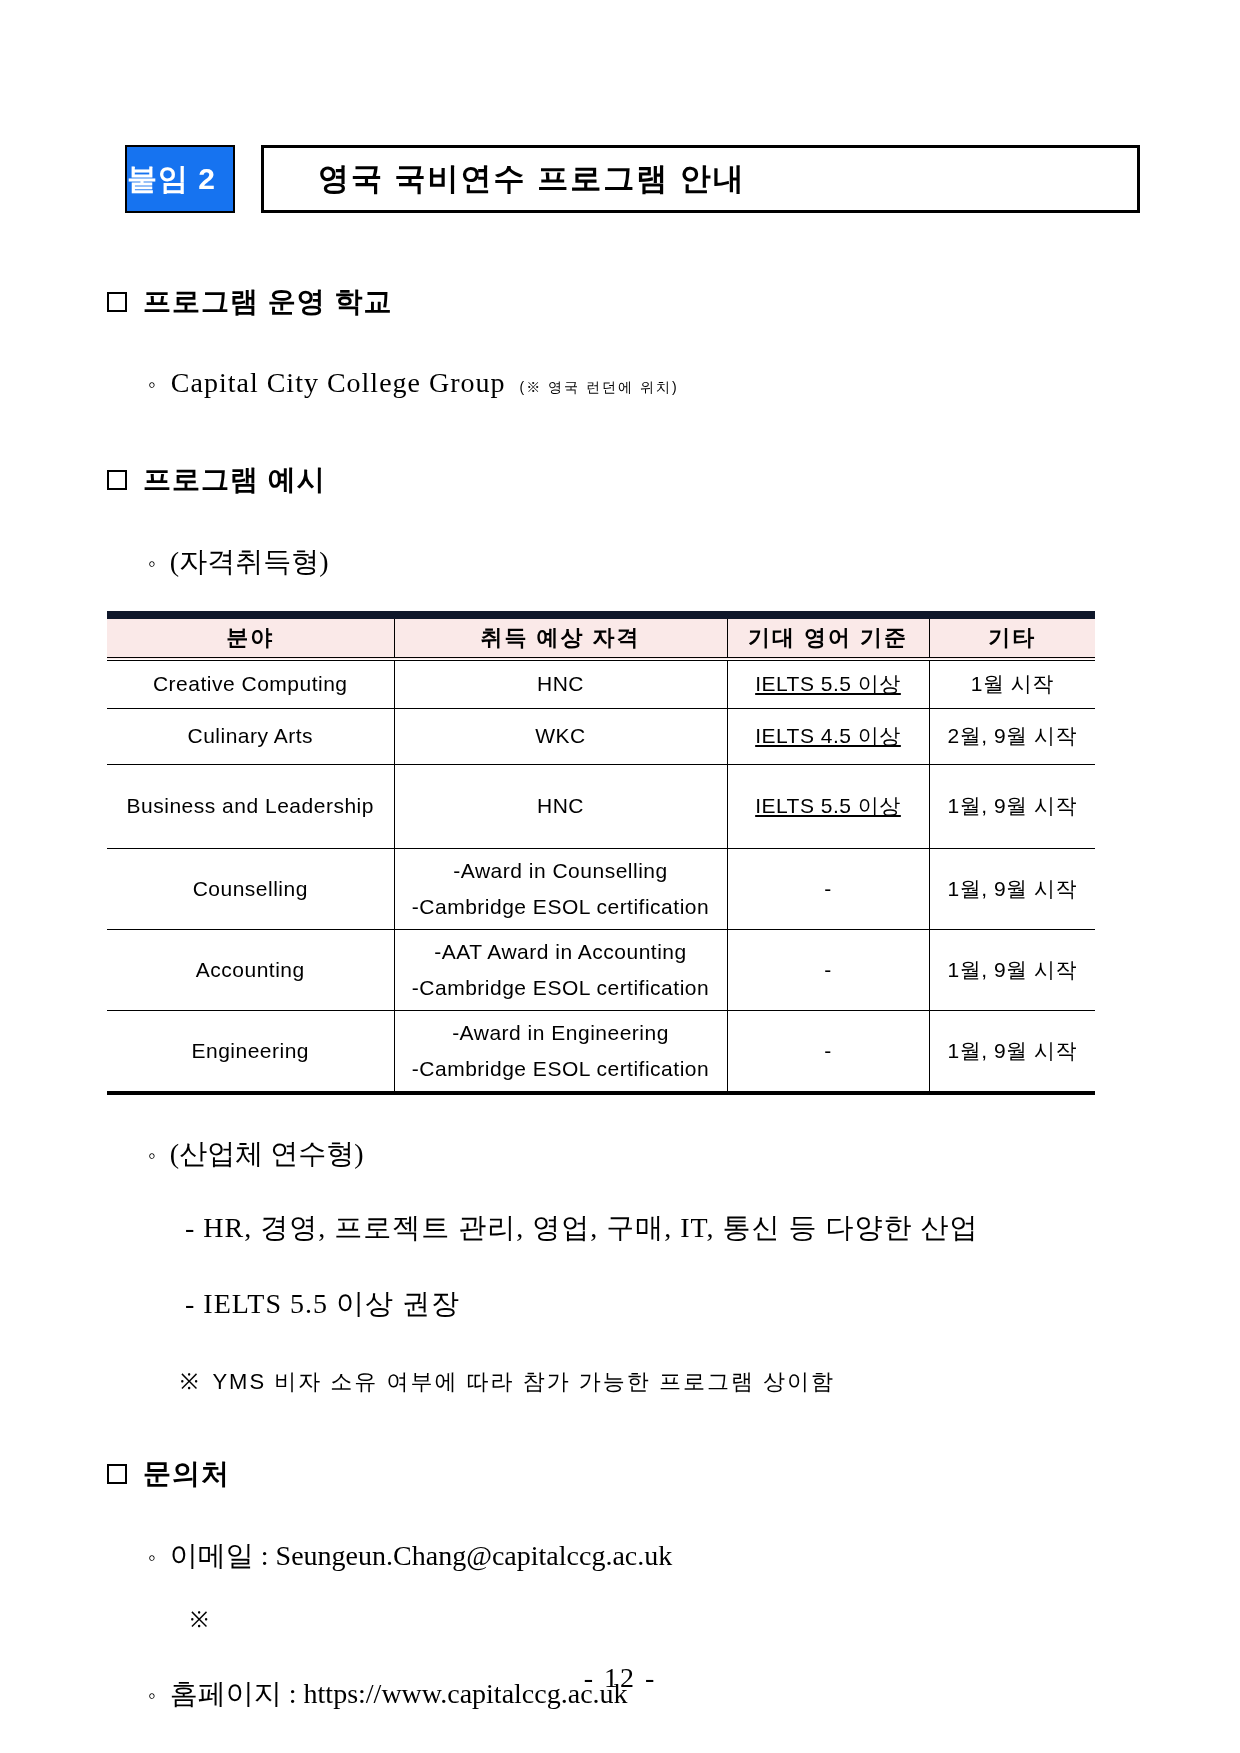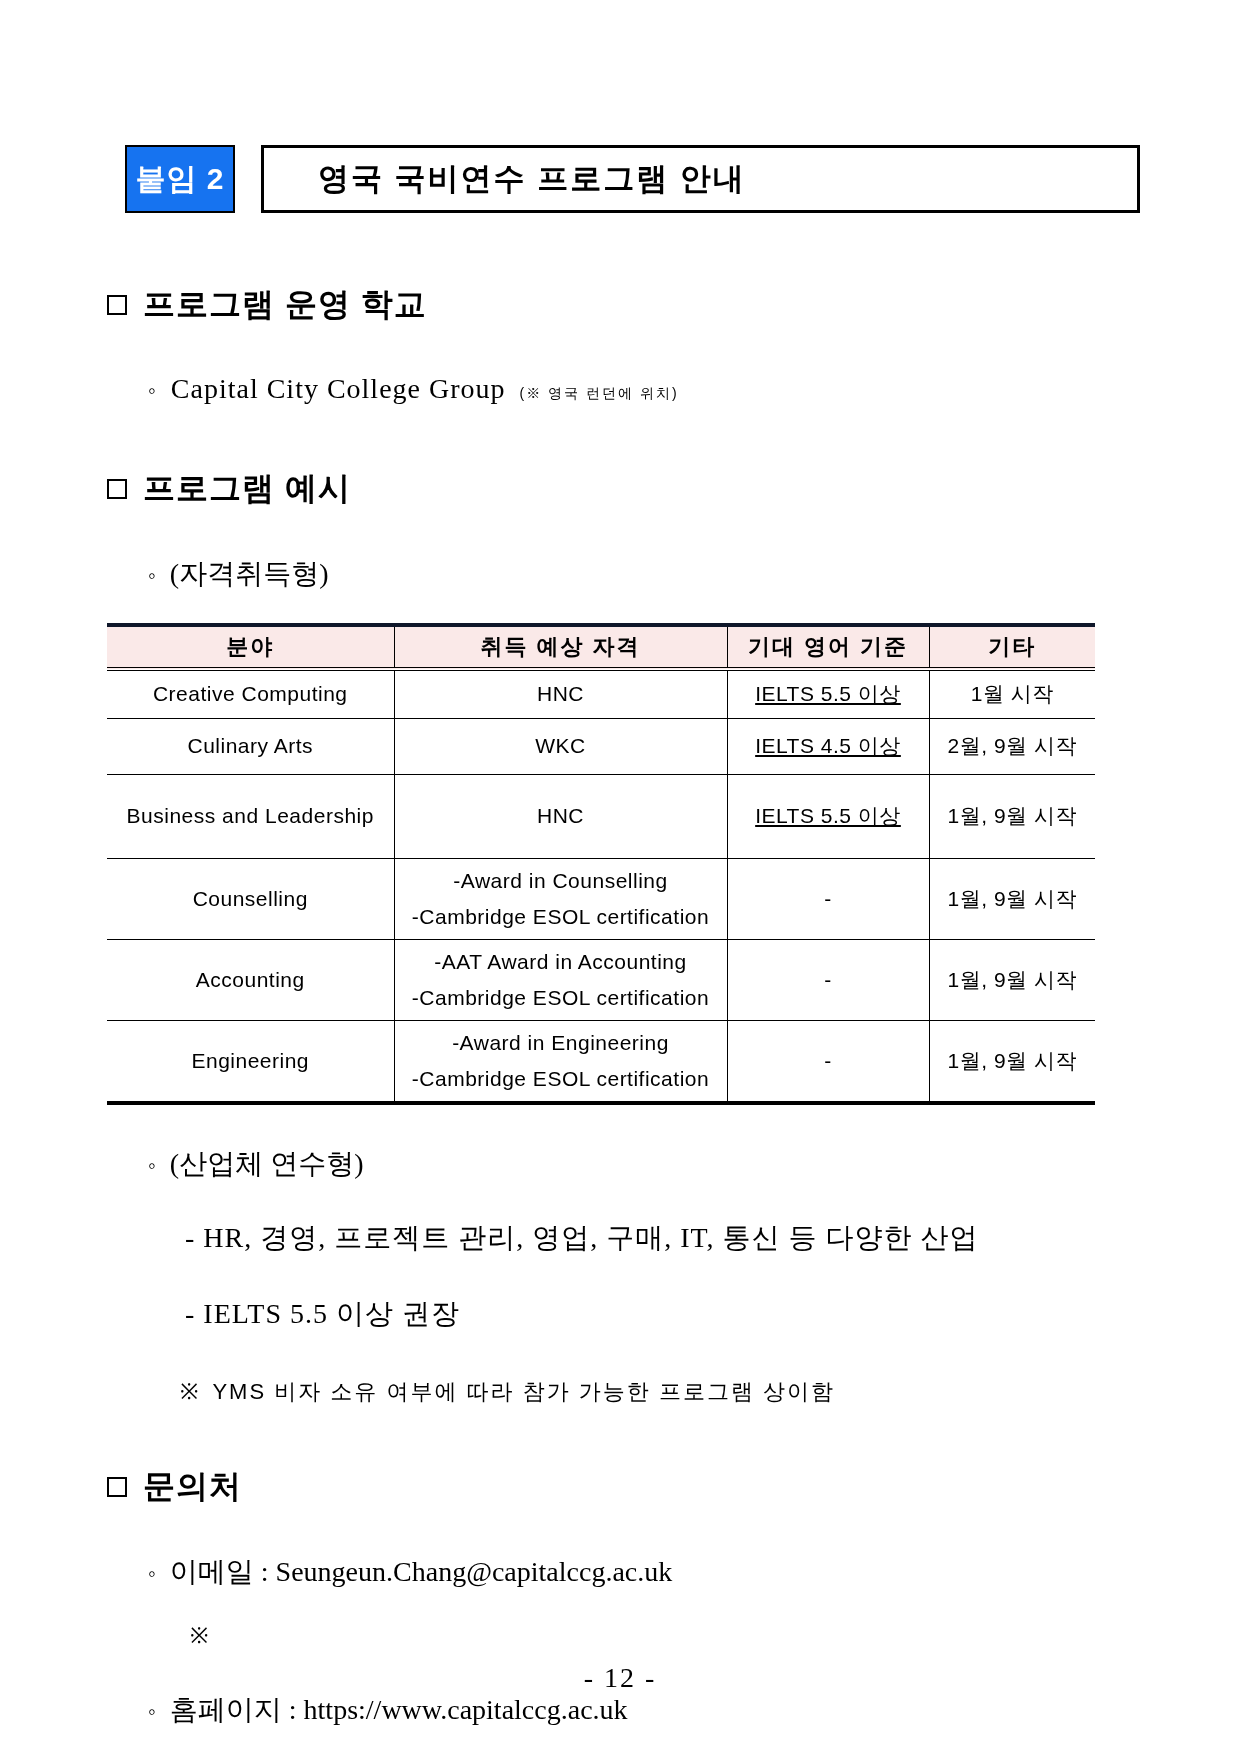--- a/index.html
+++ b/index.html
@@ -29,21 +29,20 @@
   .badge {
     width: 110px;
     background: var(--badge-bg);
     border: 2px solid #000;
     color: #fff;
     font-family: "Liberation Sans", sans-serif;
     font-weight: bold;
     font-size: 30px;
     display: flex;
     align-items: center;
-    justify-content: center;
     letter-spacing: 1px;
   }
   .title-box {
     margin-left: 26px;
     flex: 1;
     border: 3px solid #000;
     display: flex;
     align-items: center;
     padding-left: 54px;
     font-family: "Liberation Sans", sans-serif;
@@ -52,21 +51,21 @@
     letter-spacing: 2px;
   }
 
   
   .section-heading {
     display: flex;
     align-items: center;
     margin-left: 107px;
     font-family: "Liberation Sans", sans-serif;
     font-weight: bold;
-    font-size: 32px;
+    font-size: 28px;
     letter-spacing: 1px;
   }
   .square-bullet {
     display: inline-block;
     width: 20px;
     height: 20px;
     border: 2px solid #000;
     margin-right: 16px;
     flex: 0 0 auto;
   }
@@ -98,21 +97,21 @@
     margin-left: 14px;
     letter-spacing: 2px;
   }
 
   
   table.program-table {
     margin: 30px 0 0 107px;
     width: 988px;
     border-collapse: collapse;
     table-layout: fixed;
-    border-top: 4px solid #0f172a;
+    border-top: 8px solid #0f172a;
     border-bottom: 4px solid #000;
     font-family: "Liberation Sans", sans-serif;
     font-size: 21px;
   }
   .program-table th, .program-table td {
     border-left: 1.5px solid #000;
     border-right: 1.5px solid #000;
     border-top: 1.5px solid #000;
     border-bottom: 1.5px solid #000;
     padding: 4px 8px;

